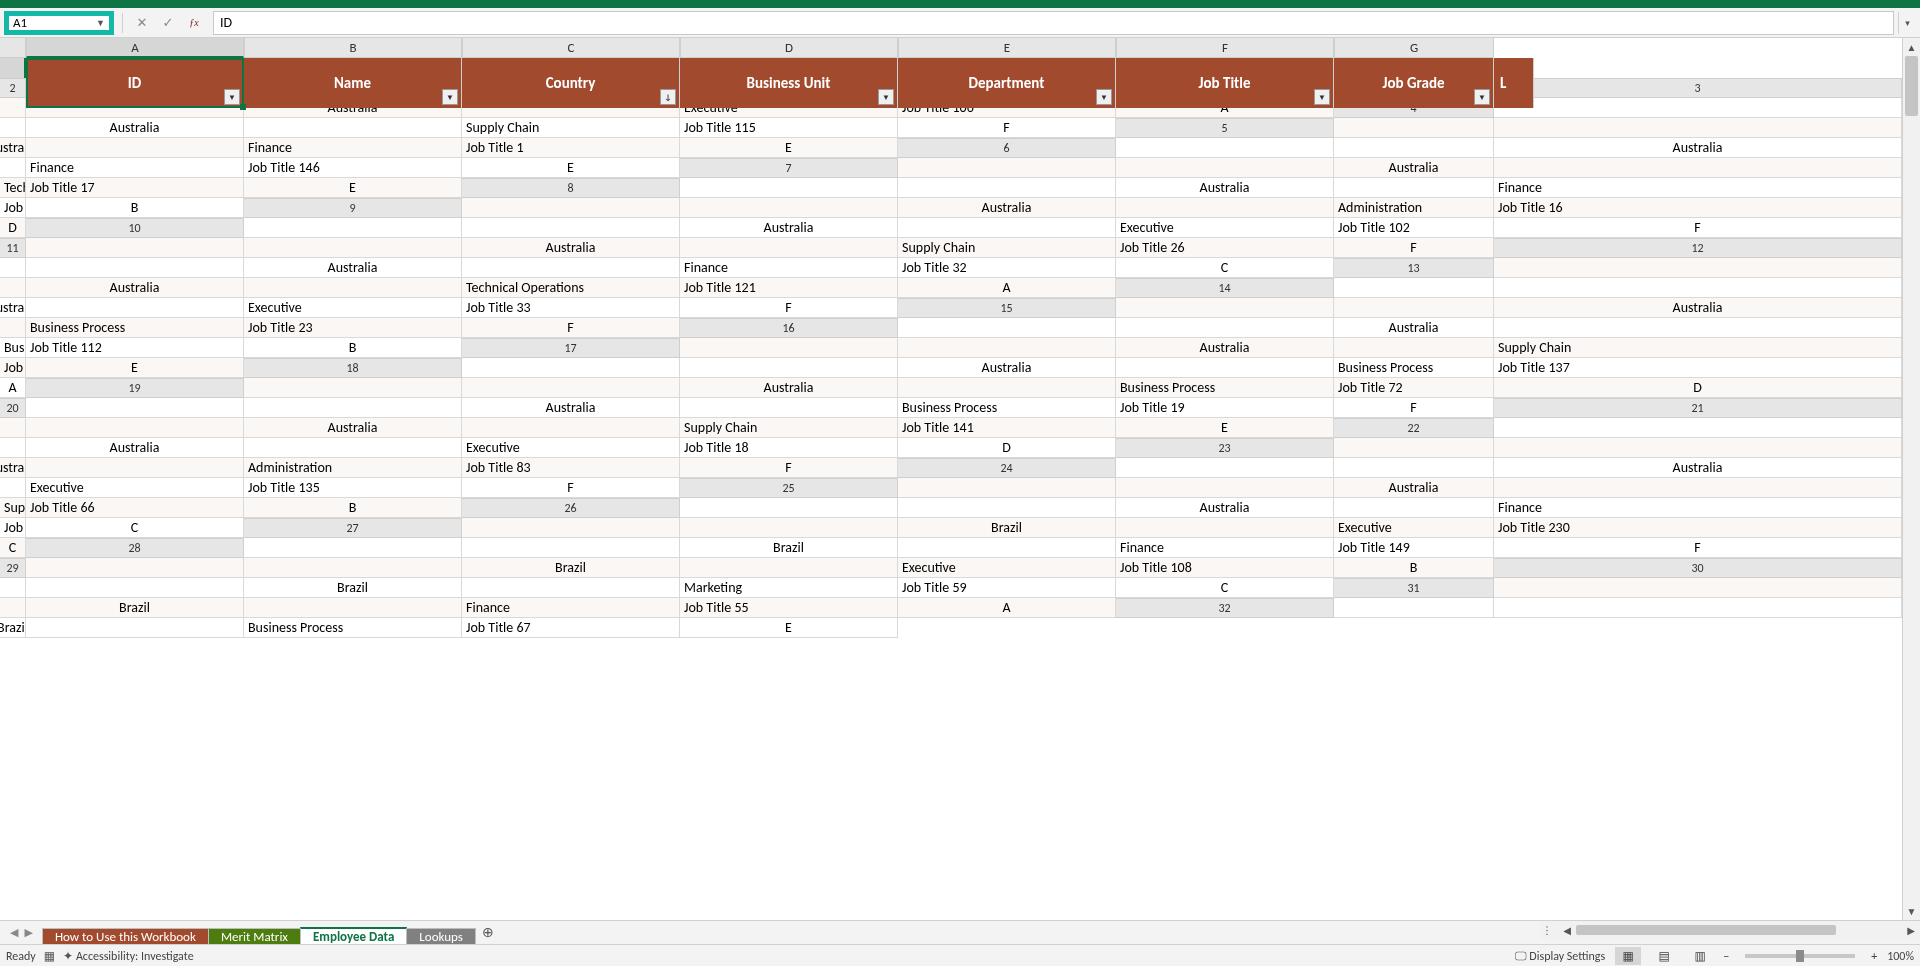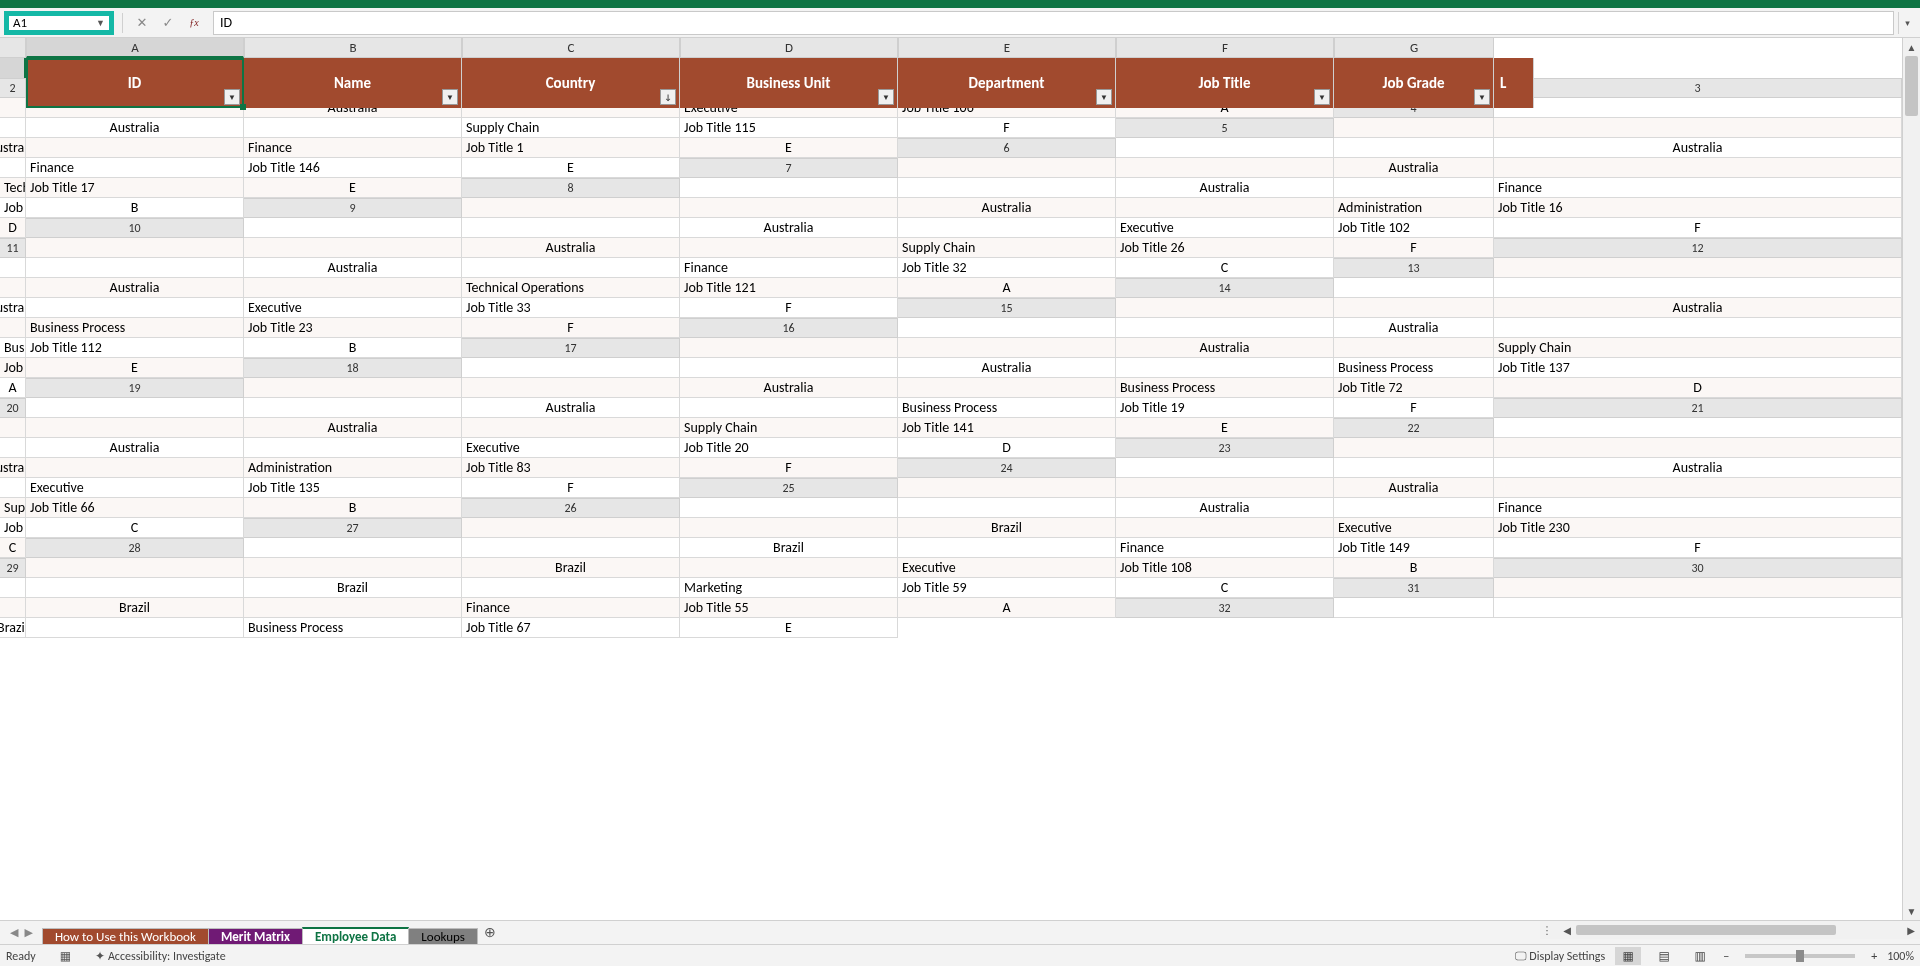--- a/index.html
+++ b/index.html
@@ -56,29 +56,29 @@
   .hscroll-row .thumb { position:absolute; top:2px; bottom:2px; left:0; width:260px; background:#c4c4c4; border-radius:2px; }
   .hscroll-row .dots { width:14px; margin-right:4px; text-align:center; font-size:11px; color:#666; }
 
   
   .tabs-row { height:24px; background:#f3f3f3; border-top:1px solid #d0d0d0; display:flex; align-items:stretch; font-size:13px; }
   .tab-nav { display:flex; align-items:center; gap:6px; padding:0 10px; color:#888; }
   .tab-nav span { font-size:11px; }
   .tabs { display:flex; align-items:flex-end; }
   .tab { padding:0 12px; border:1px solid #bdbdbd; border-bottom:none; background:#efefef; margin-left:-1px; position:relative; display:flex; align-items:center; }
   .tab.how { background:#a14a2e; color:#fff; }
-  .tab.merit { background:#701a75; color:#fff;font-weight:bold; }
+  .tab.merit { background:#4d7c0f; color:#fff; }
   .tab.active { background:#fff; color:#0e7444; border-top:2px solid #0e7444; font-weight:600; }
-  .tab.lookups { background:#808080; color:#000000; }
+  .tab.lookups { background:#808080; color:#ffffff; }
   .newtab { width:24px; display:flex; align-items:center; justify-content:center; color:#555; font-size:14px; }
   
 
   
   .status-bar { height:22px; background:#f3f3f3; border-top:1px solid #d0d0d0; display:flex; align-items:center; font-size:12px; color:#444; padding:0 6px; justify-content:space-between; }
-  .status-left { display:flex; align-items:flex-start; gap:24px; }
+  .status-left { display:flex; align-items:flex-start; gap:8px; }
   .status-right { display:flex; align-items:center; gap:10px; }
   .view-btn { width:26px; height:18px; display:flex; align-items:center; justify-content:center; border:1px solid transparent; }
   .view-btn.sel { background:#d6d6d6; }
   .zoom-track { width:110px; height:4px; background:#c7c7c7; position:relative; margin:0 6px; }
   .zoom-track .knob { position:absolute; top:-4px; left:50%; width:8px; height:12px; background:#8b8b8b; transform:translateX(-50%); }
   .tiny-icon { font-size:12px; color:#555; }
 </style>
 </head>
 <body>
 
@@ -305,21 +305,21 @@
           <div class="cell  alt"></div>
           <div class="cell  alt">Supply Chain</div>
           <div class="cell  alt">Job Title 141</div>
           <div class="cell center alt">E</div>
           <div class="row-hdr">22</div>
           <div class="cell "></div>
           <div class="cell "></div>
           <div class="cell center">Australia</div>
           <div class="cell "></div>
           <div class="cell ">Executive</div>
-          <div class="cell ">Job Title 20</div>
+          <div class="cell ">Job Title 18</div>
           <div class="cell center">D</div>
           <div class="row-hdr">23</div>
           <div class="cell  alt"></div>
           <div class="cell  alt"></div>
           <div class="cell center alt">Australia</div>
           <div class="cell  alt"></div>
           <div class="cell  alt">Administration</div>
           <div class="cell  alt">Job Title 83</div>
           <div class="cell center alt">F</div>
           <div class="row-hdr">24</div>

